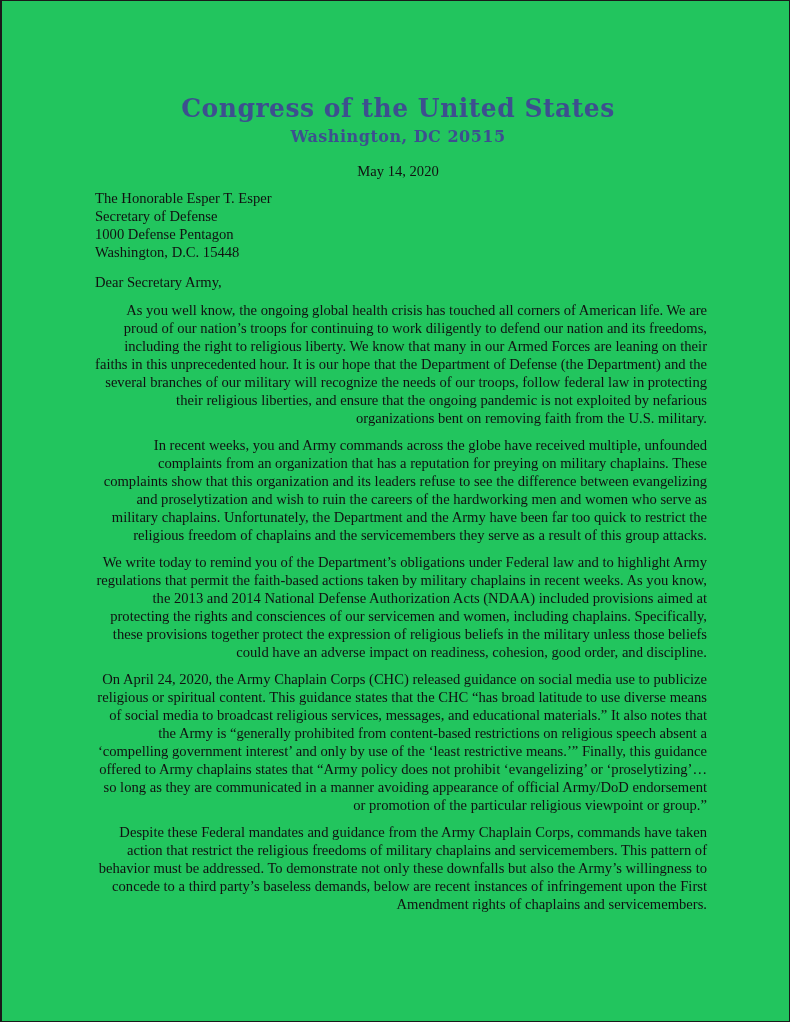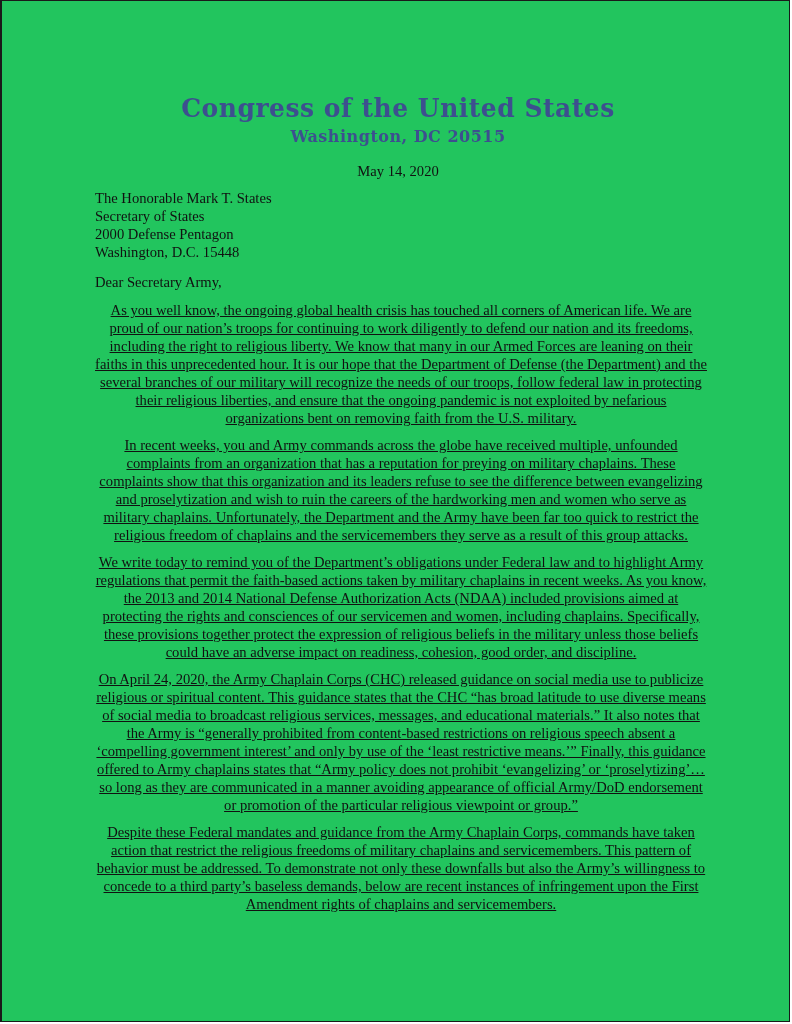--- a/index.html
+++ b/index.html
@@ -71,37 +71,36 @@
       white-space: nowrap;
     }
     .body {
       position: absolute;
       top: 300px;
       left: 93px;
       width: 612px;
     }
     .body p {
       margin: 0 0 9px 0;
-      text-align: center;
-      text-decoration: underline;
+      text-align: right;
     }
   </style>
 </head>
 <body>
 
 <div class="page">
   <div class="letterhead lh-title">Congress of the United States</div>
   <div class="letterhead lh-sub">Washington, DC 20515</div>
 
   <div class="text date">May 14, 2020</div>
 
   <div class="text address">
-    <div>The Honorable Mark T. States</div>
-    <div>Secretary of States</div>
-    <div>2000 Defense Pentagon</div>
+    <div>The Honorable Esper T. Esper</div>
+    <div>Secretary of Defense</div>
+    <div>1000 Defense Pentagon</div>
     <div>Washington, D.C. 15448</div>
   </div>
 
   <div class="text salutation">Dear Secretary Army,</div>
 
   <div class="text body">
     <p>As you well know, the ongoing global health crisis has touched all corners of American life. We are proud of our nation’s troops for continuing to work diligently to defend our nation and its freedoms, including the right to religious liberty. We know that many in our Armed Forces are leaning on their faiths in this unprecedented hour. It is our hope that the Department of Defense (the Department) and the several branches of our military will recognize the needs of our troops, follow federal law in protecting their religious liberties, and ensure that the ongoing pandemic is not exploited by nefarious organizations bent on removing faith from the U.S. military.</p>
     <p>In recent weeks, you and Army commands across the globe have received multiple, unfounded complaints from an organization that has a reputation for preying on military chaplains. These complaints show that this organization and its leaders refuse to see the difference between evangelizing and proselytization and wish to ruin the careers of the hardworking men and women who serve as military chaplains. Unfortunately, the Department and the Army have been far too quick to restrict the religious freedom of chaplains and the servicemembers they serve as a result of this group attacks.</p>
     <p>We write today to remind you of the Department’s obligations under Federal law and to highlight Army regulations that permit the faith-based actions taken by military chaplains in recent weeks. As you know, the 2013 and 2014 National Defense Authorization Acts (NDAA) included provisions aimed at protecting the rights and consciences of our servicemen and women, including chaplains. Specifically, these provisions together protect the expression of religious beliefs in the military unless those beliefs could have an adverse impact on readiness, cohesion, good order, and discipline.</p>
     <p>On April 24, 2020, the Army Chaplain Corps (CHC) released guidance on social media use to publicize religious or spiritual content. This guidance states that the CHC “has broad latitude to use diverse means of social media to broadcast religious services, messages, and educational materials.” It also notes that the Army is “generally prohibited from content-based restrictions on religious speech absent a ‘compelling government interest’ and only by use of the ‘least restrictive means.’” Finally, this guidance offered to Army chaplains states that “Army policy does not prohibit ‘evangelizing’ or ‘proselytizing’…so long as they are communicated in a manner avoiding appearance of official Army/DoD endorsement or promotion of the particular religious viewpoint or group.”</p>

